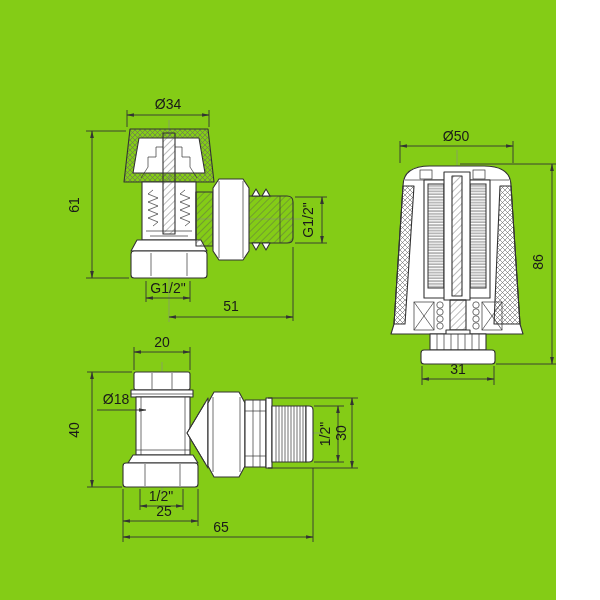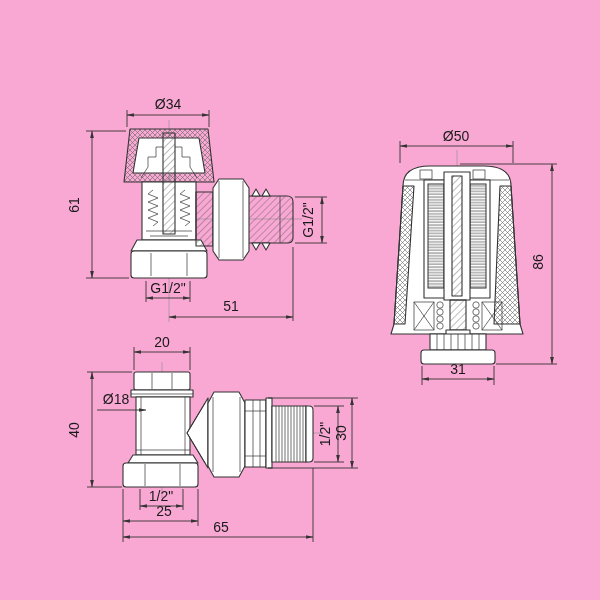--- a/index.html
+++ b/index.html
@@ -1,16 +1,16 @@
 <!DOCTYPE html>
 <html><head>
 <meta charset="utf-8">
 <style>
   html,body{margin:0;padding:0;background:#fff;}
-  .frame{width:600px;height:600px;background:#f9a8d4;position:relative;overflow:hidden;}
+  .frame{width:556px;height:600px;background:#84cc16;position:relative;overflow:hidden;}
   svg{display:block;}
   .wh{fill:#fff;stroke:#333;stroke-width:1.1;stroke-linejoin:round;}
   .hx{fill:url(#h45);stroke:#333;stroke-width:1.1;stroke-linejoin:round;}
   .xh{fill:url(#xhp);stroke:#333;stroke-width:1.1;stroke-linejoin:round;}
   .hl{fill:url(#hlp);stroke:#333;stroke-width:1;}
   .thin{stroke:#333;fill:none;stroke-width:.7;}
   .cl{stroke:#8a8a8a;fill:none;stroke-width:.6;}
   .dl{stroke:#333;fill:none;stroke-width:.9;}
   text.dim{font:14px "Liberation Sans", sans-serif;fill:#1a1a1a;}
 </style>

